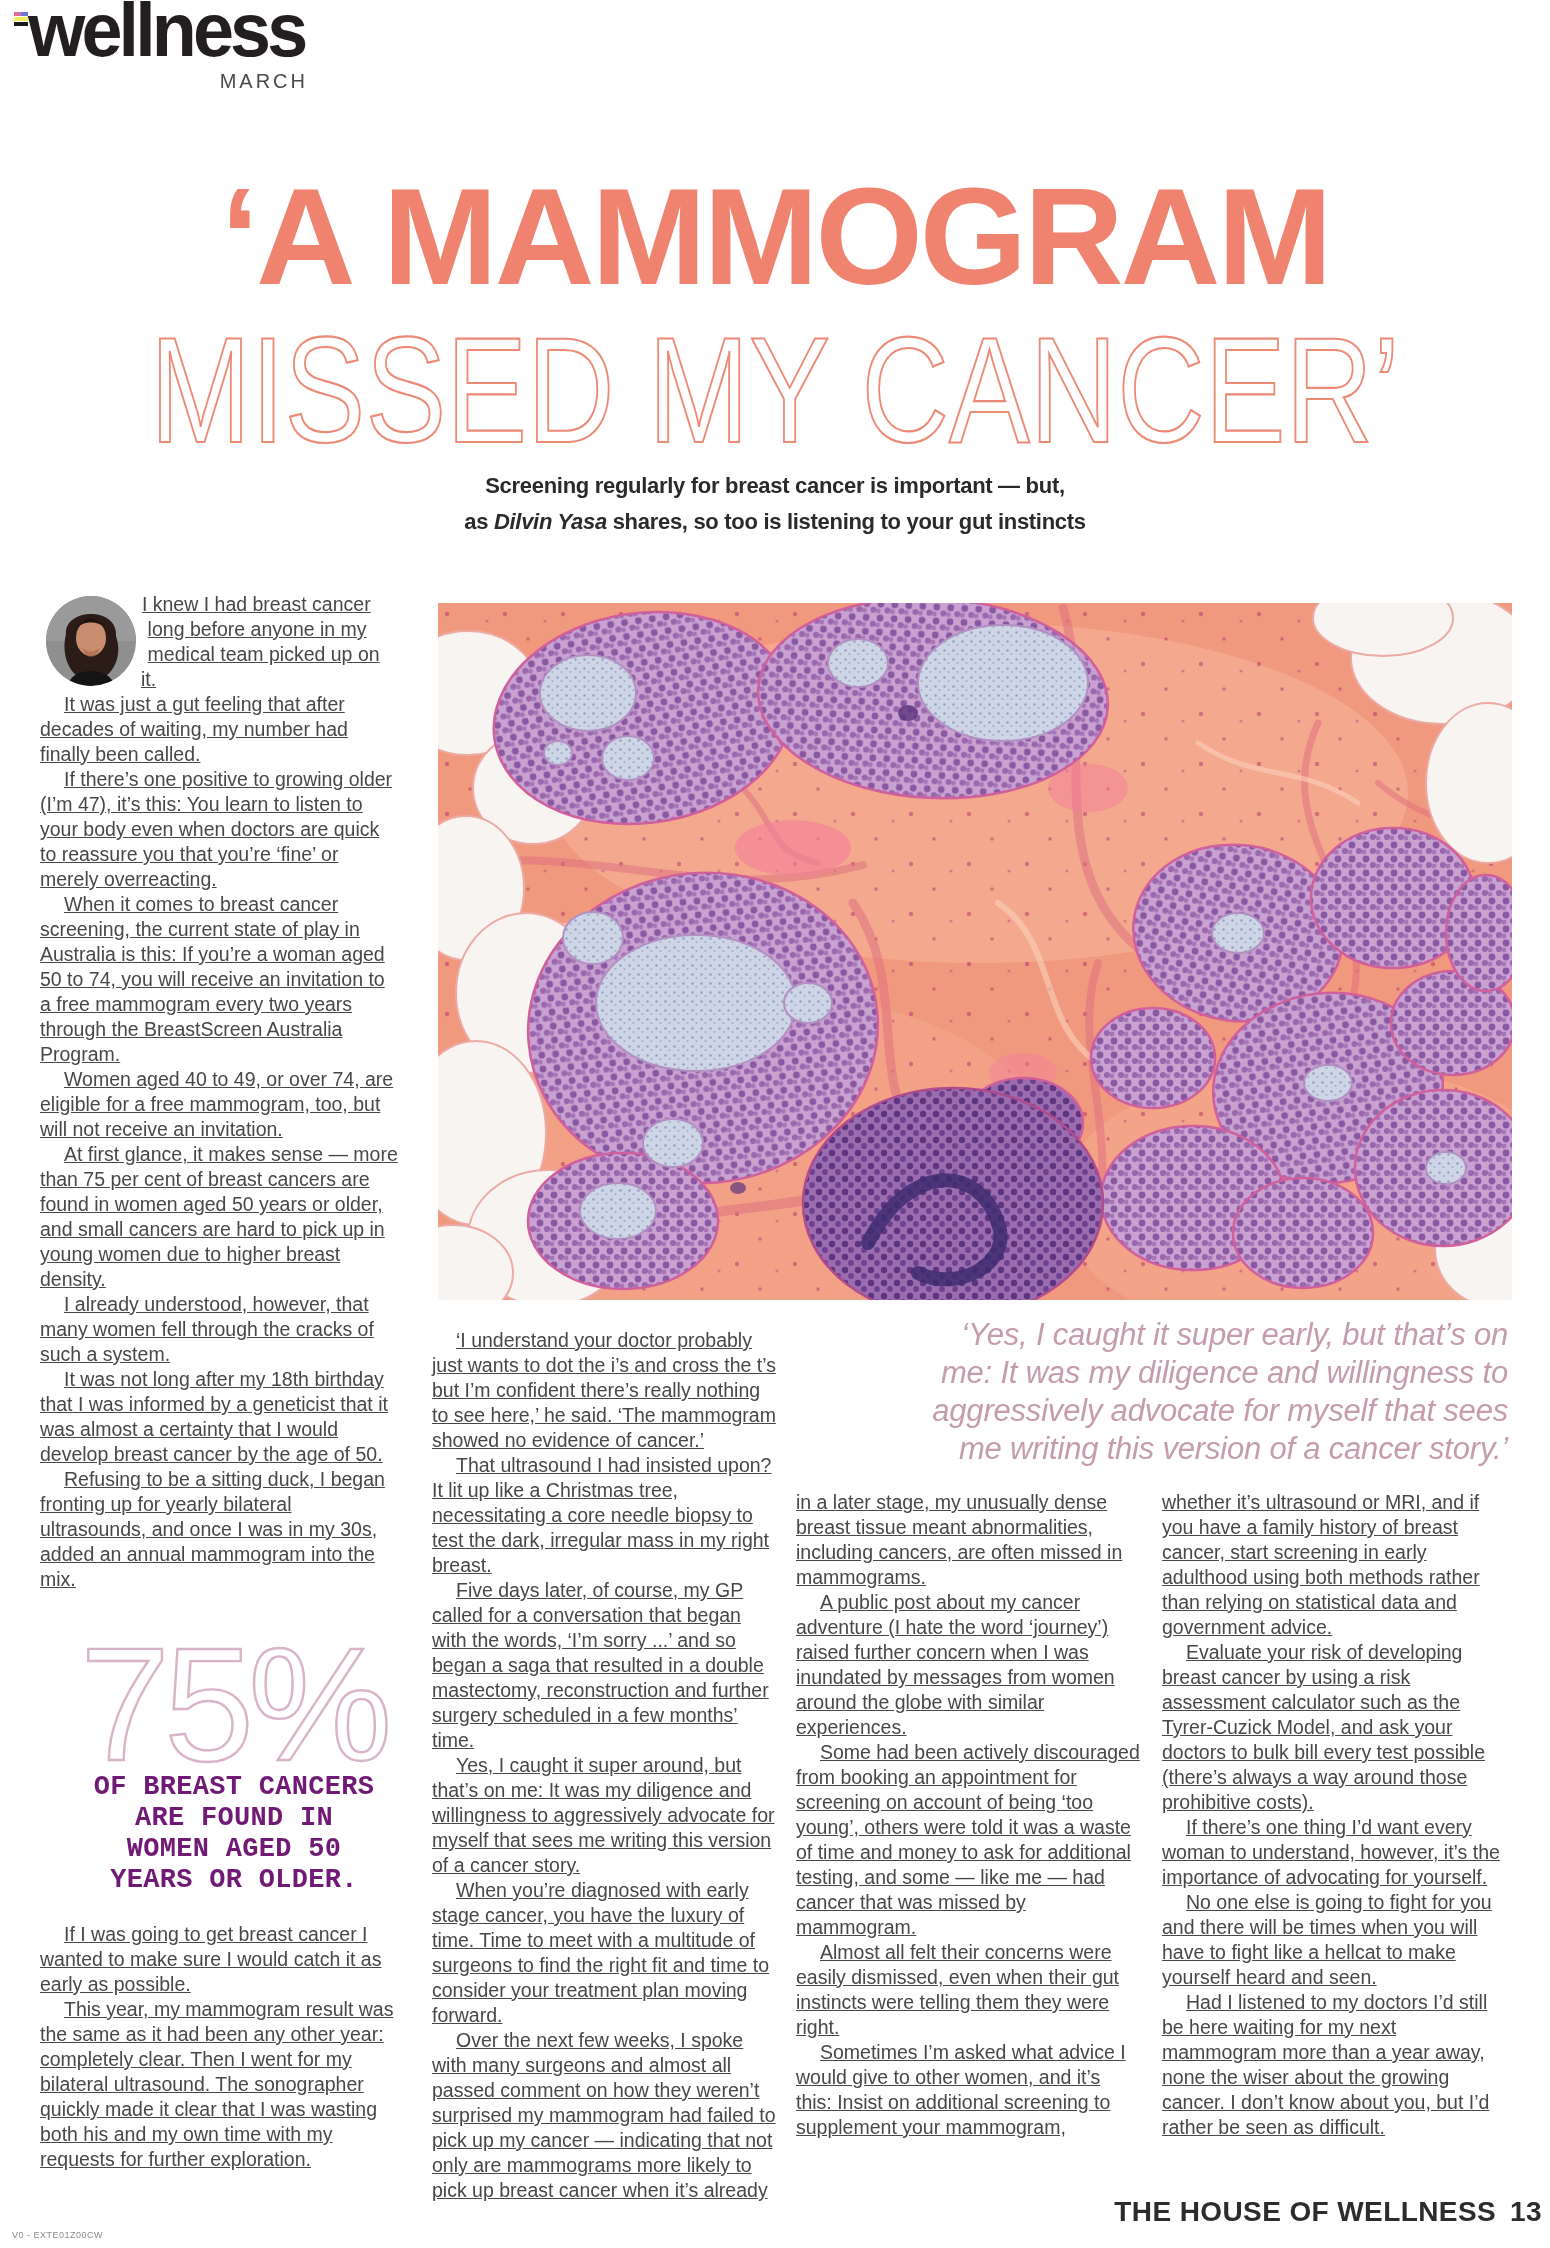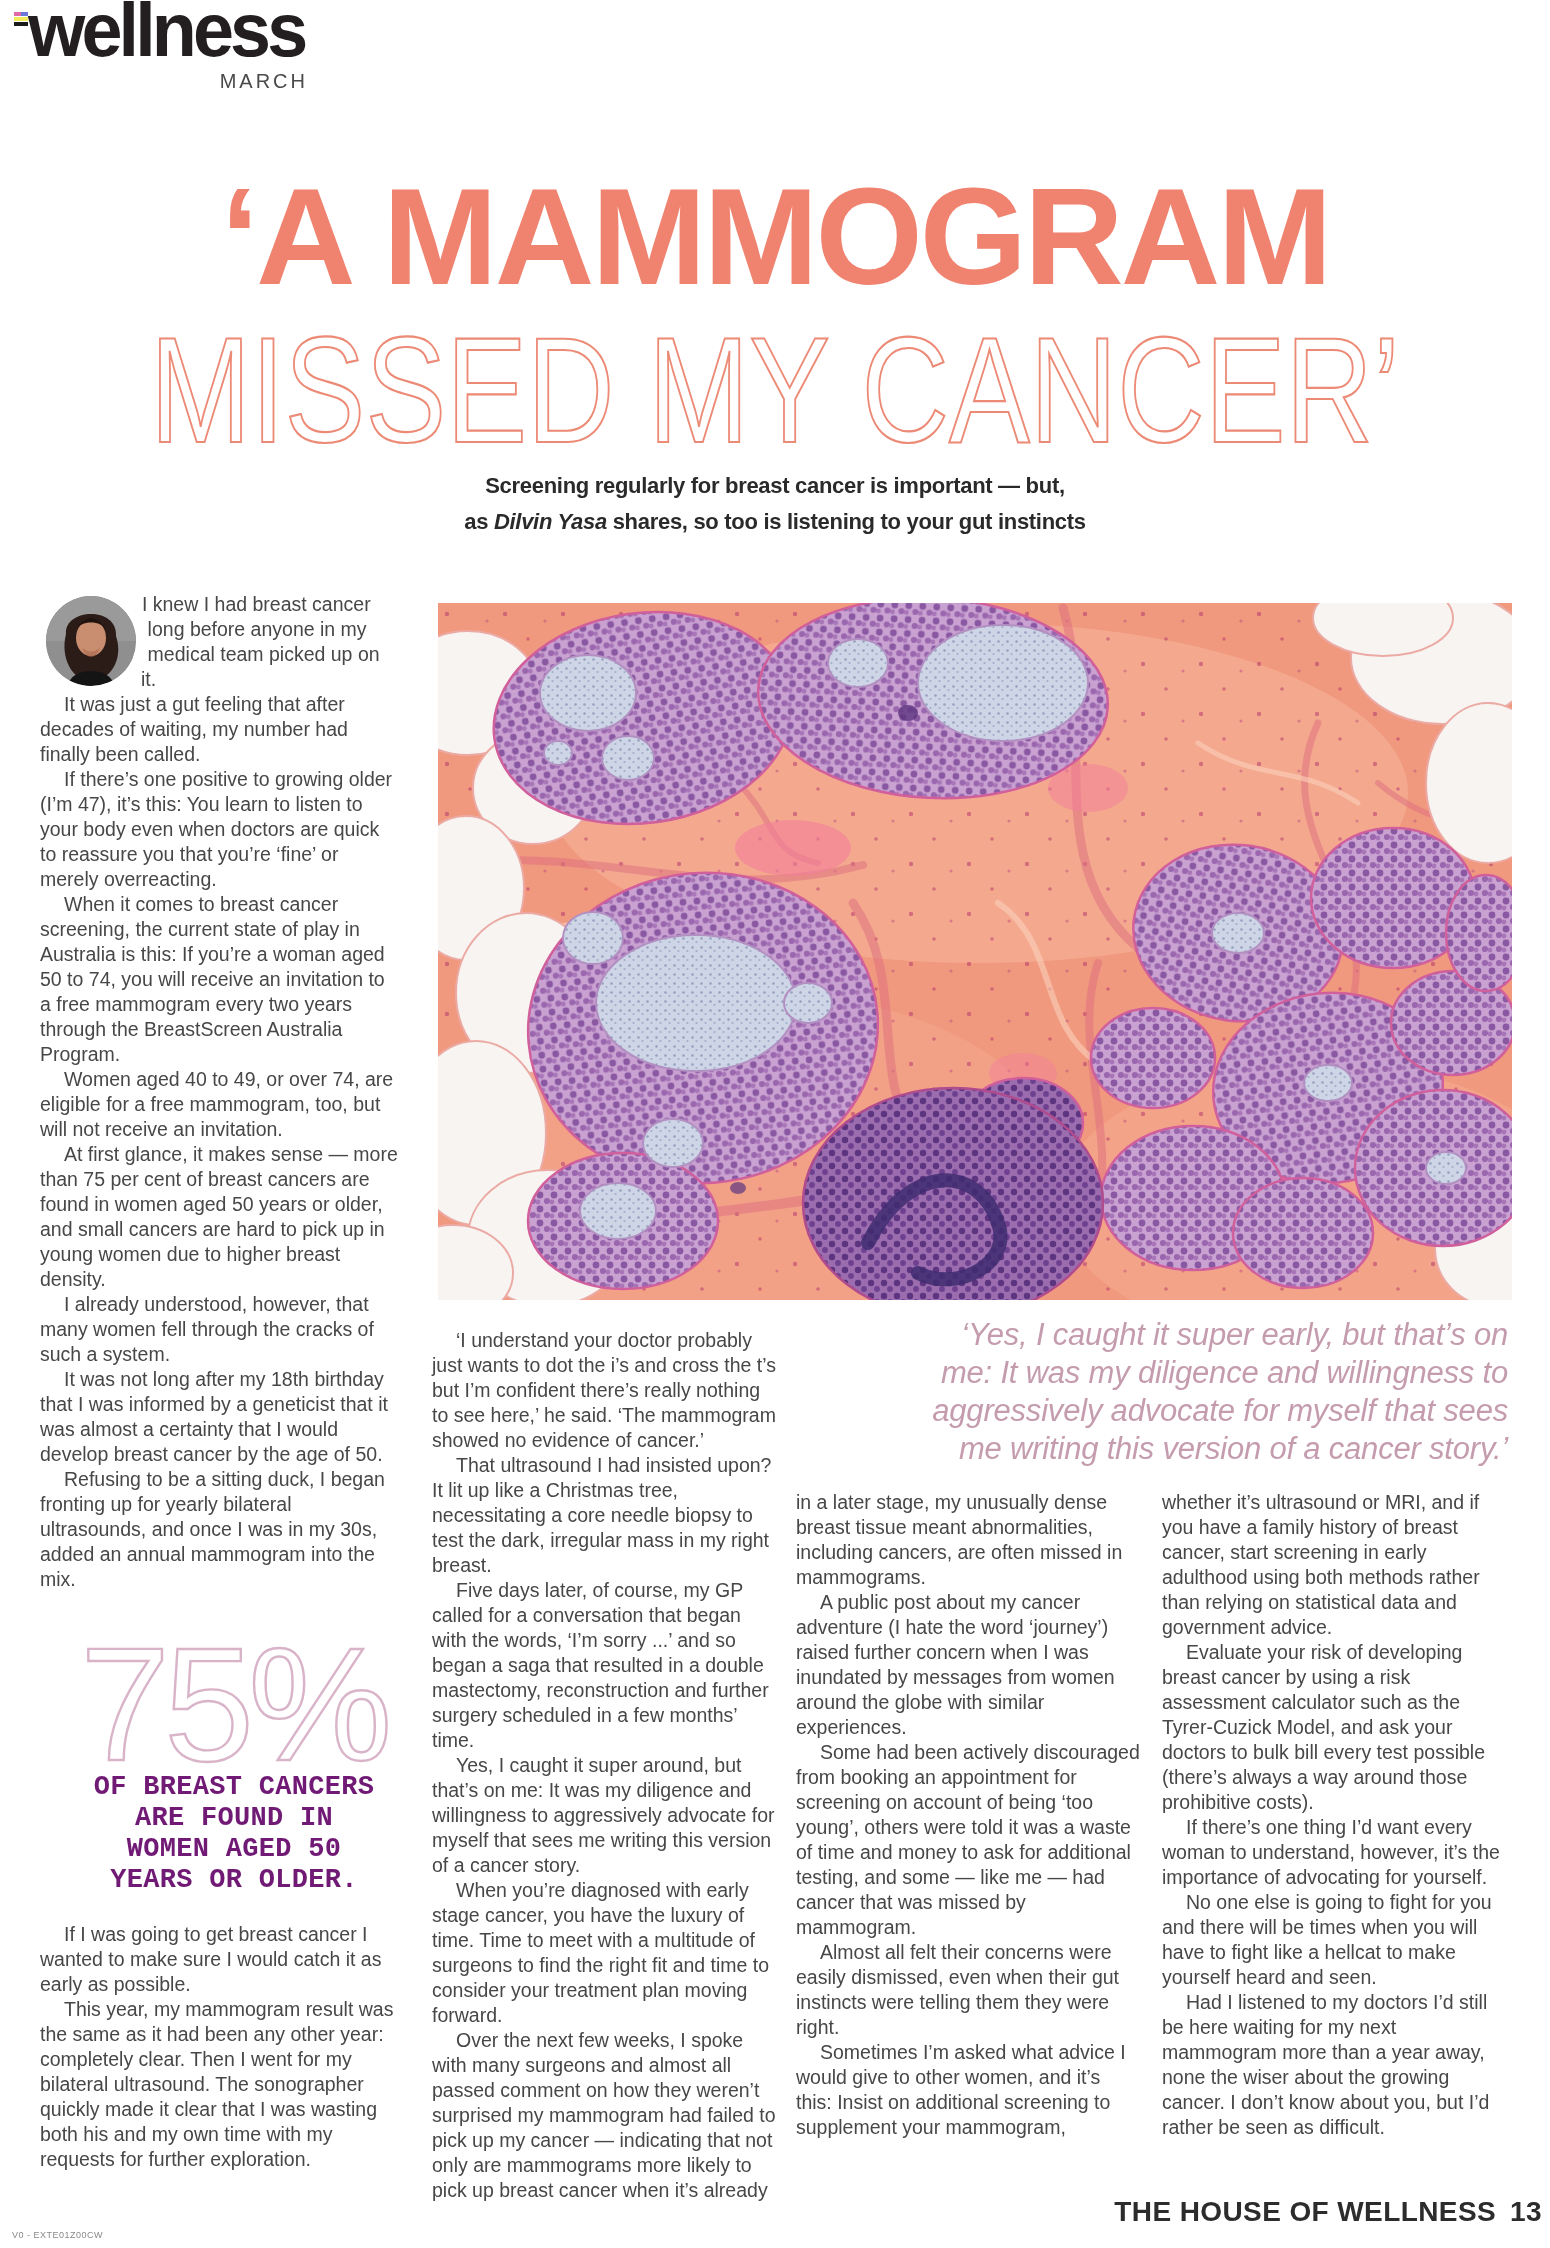--- a/index.html
+++ b/index.html
@@ -27,21 +27,21 @@
   }
   .headline-2{position:absolute;left:0;right:0;top:318px;text-align:center;}
   .headline-2 svg{display:inline-block;}
   
   .standfirst{
     position:absolute;left:0;right:0;top:468px;text-align:center;
     font-size:22px;font-weight:bold;color:#2a2a2a;line-height:36px;letter-spacing:-.3px;
   }
   .standfirst .author{font-style:italic;}
   
-  .col{position:absolute;font-size:19.5px;line-height:25px;color:#474747;}
+  .col{position:absolute;font-size:19.5px;line-height:25px;color:#474747;text-decoration:underline;}
   .col p{margin:0;text-indent:24px;}
   .no-first-indent p:first-of-type{text-indent:0;}
   .col1{left:40px;top:592px;width:360px;}
   .col1b{left:40px;top:1922px;width:362px;}
   .col2{left:432px;top:1328px;width:347px;}
   .col3{left:796px;top:1490px;width:345px;}
   .col4{left:1162px;top:1490px;width:344px;}
   
   .avatar{
     float:left;width:90px;height:90px;border-radius:50%;overflow:hidden;

